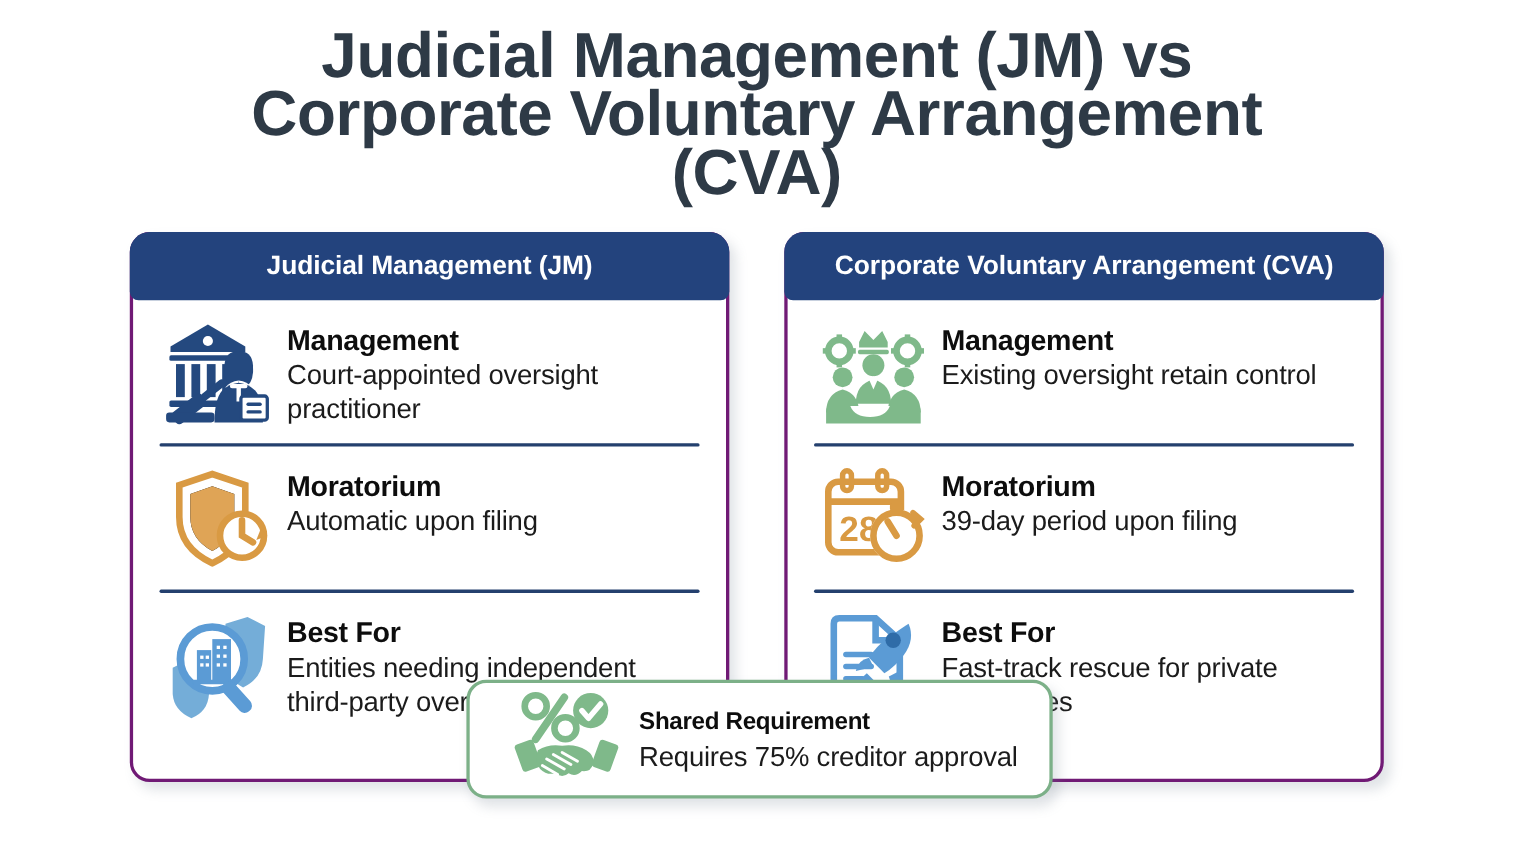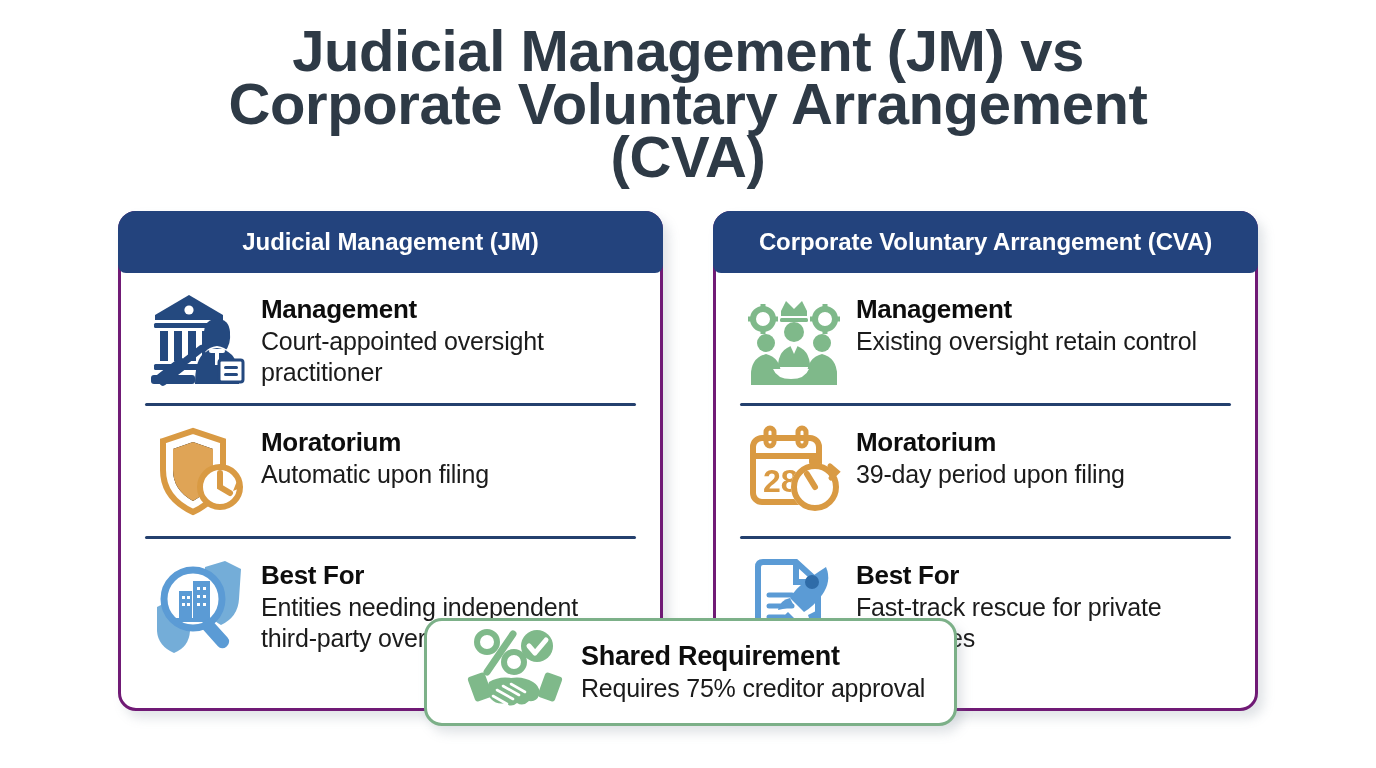--- a/index.html
+++ b/index.html
@@ -67,21 +67,21 @@
     background: #ffffff;
     border: 3px solid #7cb088;
     border-radius: 18px;
     box-shadow: 5px 7px 11px rgba(120,130,145,0.22);
     display: flex; align-items: center; padding-left: 38px;
   }
   .shared-icon { width: 104px; min-width: 104px; height: 88px;
     display: flex; align-items: center; justify-content: center; }
   .shared-text { padding-left: 12px; }
   .shared-title {
-    font-size: 27px; font-weight: bold; color: #0d0d0d;
+    font-size: 22px; font-weight: bold; color: #0d0d0d;
     line-height: 32px; letter-spacing: -0.3px;
   }
   .shared-desc {
     font-size: 25px; color: #1b1b1b; line-height: 31px;
     letter-spacing: -0.2px; margin-top: 1px;
   }
   svg { display: block; }
 </style>
 </head>
 <body>

